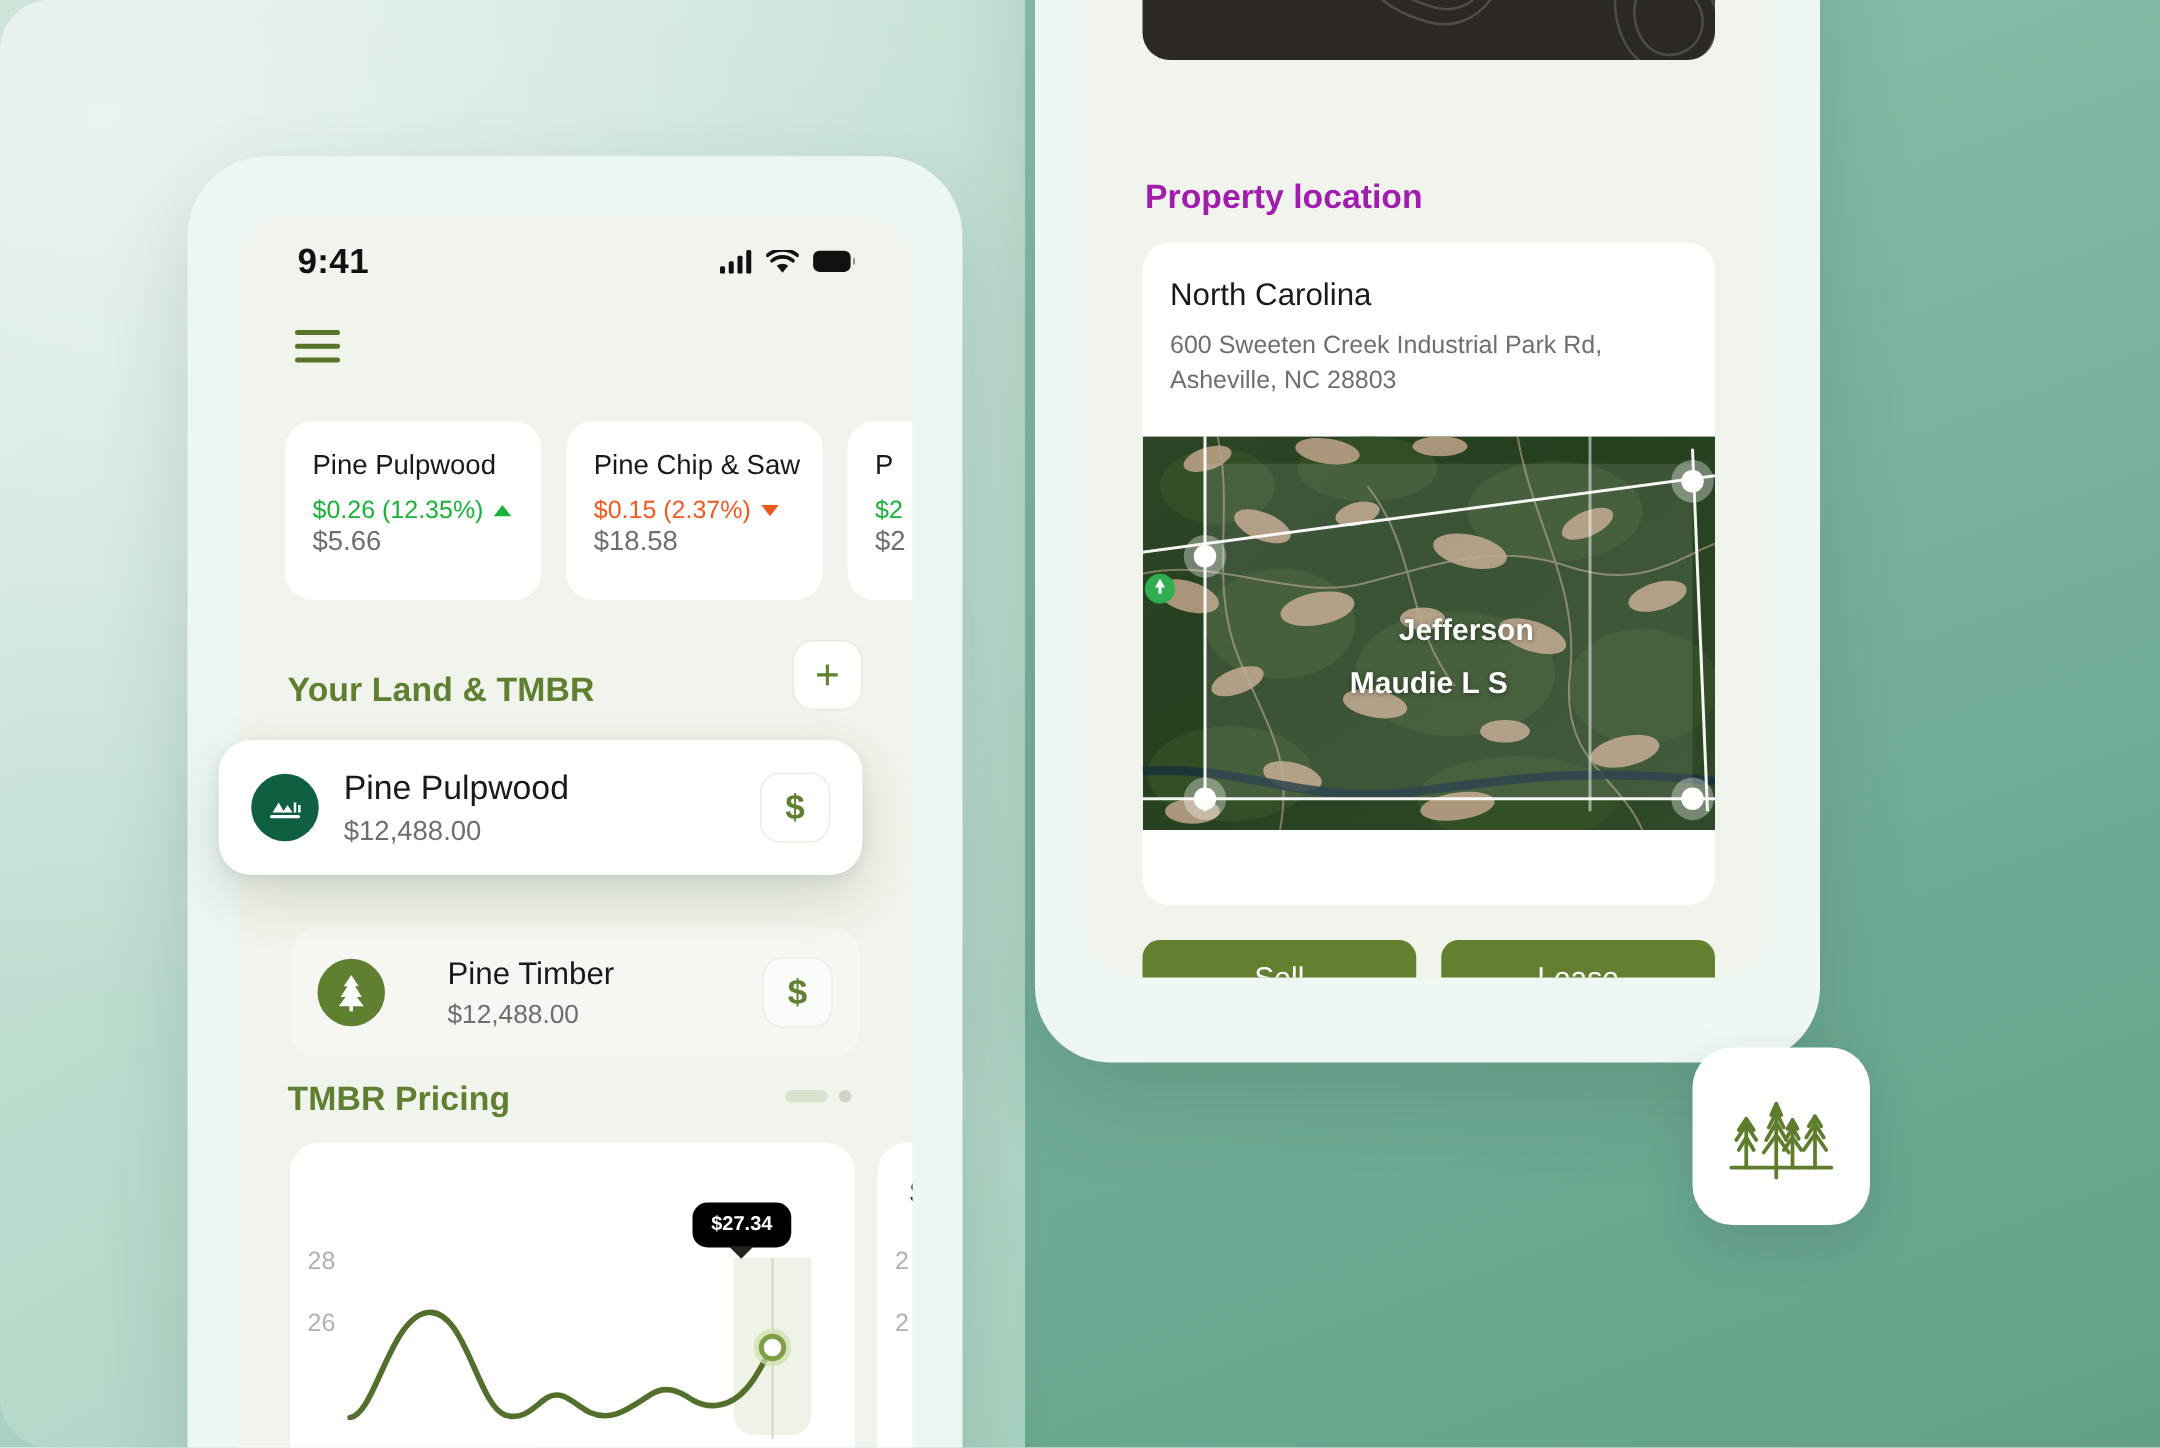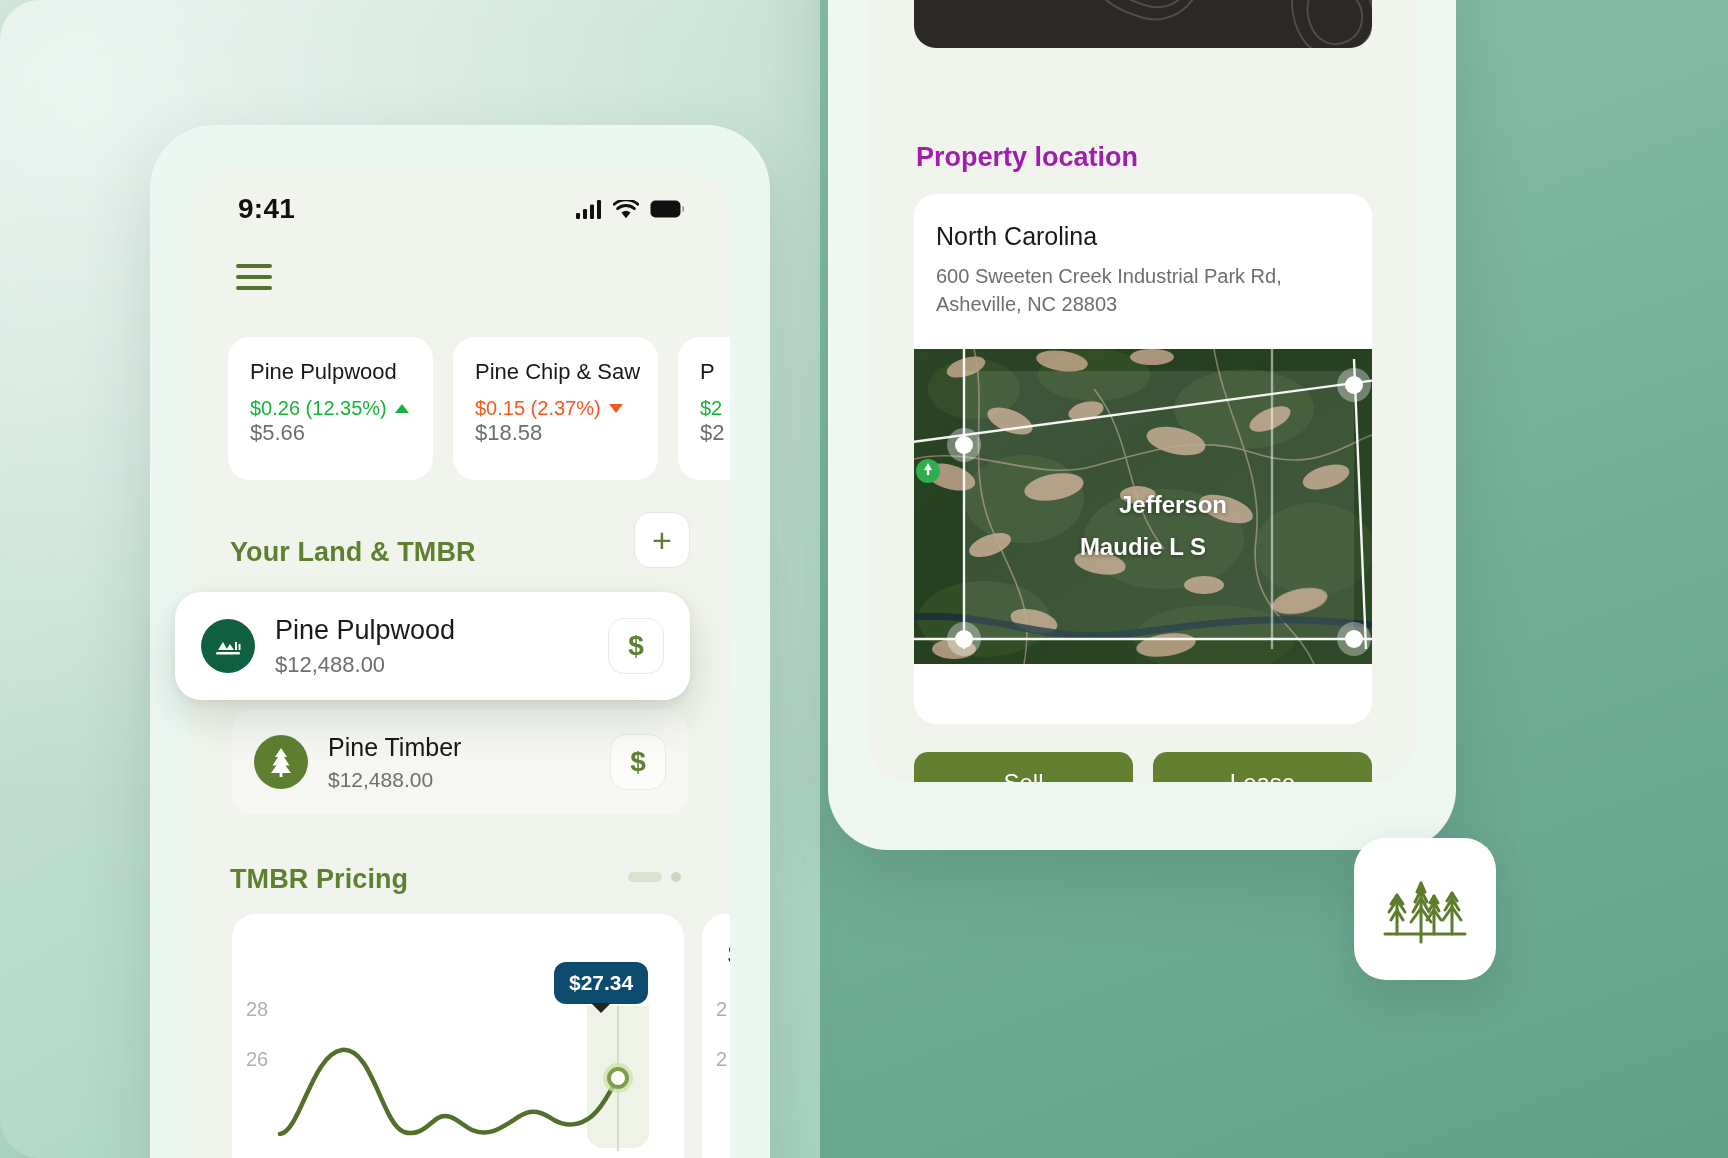--- a/index.html
+++ b/index.html
@@ -85,21 +85,21 @@
 
   .pager { position: absolute; left: 438px; top: 700px; display: flex; align-items: center; gap: 9px; }
   .pager .bar { width: 34px; height: 10px; border-radius: 6px; background: #d9e2cd; }
   .pager .dot { width: 10px; height: 10px; border-radius: 50%; background: #cdd6c3; }
 
   
   .hold-row {
     position: absolute; left: 42px; width: 456px; height: 104px;
     border-radius: 22px; display: flex; align-items: center; padding: 0 22px;
   }
-  .hold-row.timber { top: 538px; background: #f6f7f3; }
+  .hold-row.timber { top: 570px; background: #f6f7f3; gap: 30px; }
   .hold-icon {
     width: 54px; height: 54px; border-radius: 50%;
     display: flex; align-items: center; justify-content: center; flex-shrink: 0;
   }
   .hold-icon.dark { background: #0f6041; }
   .hold-icon.olive { background: #5e8030; }
   .hold-txt { margin-left: 20px; flex: 1; }
   .hold-name { font-size: 25px; color: #17191a; }
   .hold-val { font-size: 21px; color: #6c6f70; margin-top: 6px; }
   .dollar-btn {
@@ -124,21 +124,21 @@
     position: absolute; left: 42px; top: 742px; width: 452px; height: 300px;
     background: #fff; border-radius: 24px; padding: 26px 0 0 26px; overflow: hidden;
   }
   .chart-title { font-size: 25px; color: #17191a; }
   .chart-card2 {
     position: absolute; left: 512px; top: 742px; width: 452px; height: 300px;
     background: #fff; border-radius: 24px; padding: 26px 0 0 26px; overflow: hidden;
   }
   .ytick { position: absolute; font-size: 20px; color: #aeb1ac; }
   .tooltip {
-    position: absolute; background: #0c4a6e; color: #fff; font-size: 21px; font-weight: 700;
+    position: absolute; background: #000000; color: #fff; font-size: 16px; font-weight: 700;
     padding: 9px 15px; border-radius: 12px;
   }
   .tooltip:after {
     content: ""; position: absolute; left: 50%; bottom: -9px; transform: translateX(-50%);
     border-left: 10px solid transparent; border-right: 10px solid transparent; border-top: 10px solid #26231f;
   }
 
   
   .phone-right-shell {
     position: absolute; left: 828px; top: -210px; width: 628px; height: 1060px;

